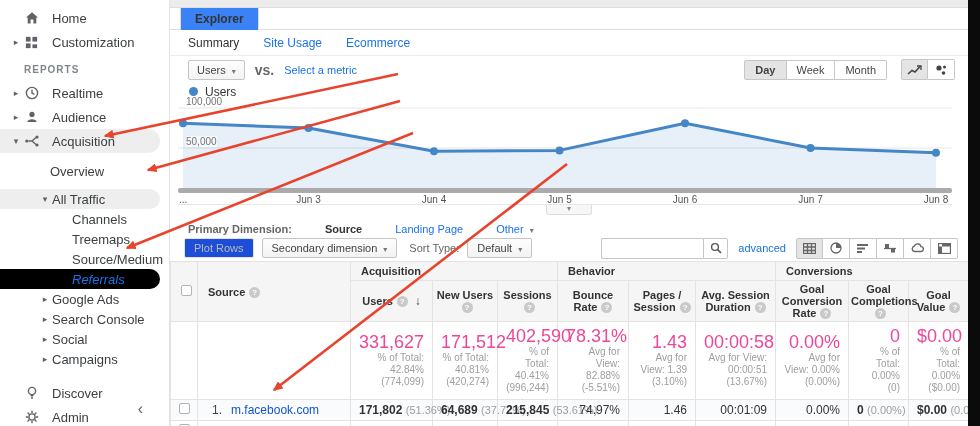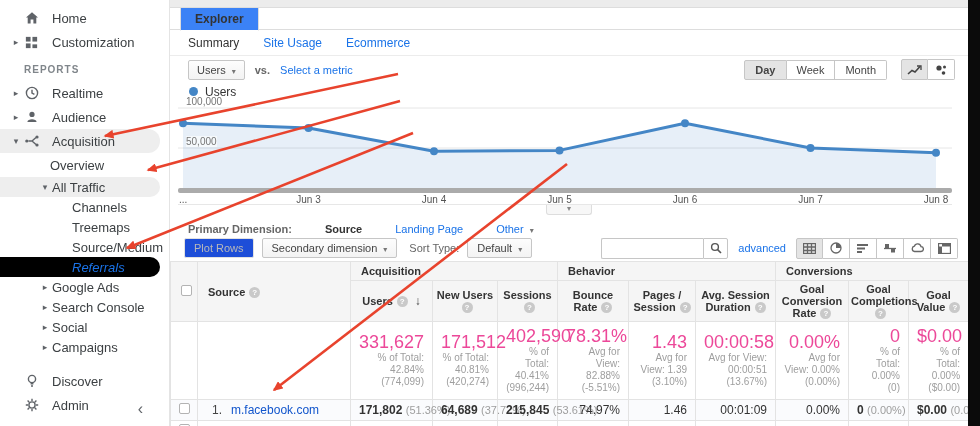--- a/index.html
+++ b/index.html
@@ -11,21 +11,21 @@
   
   .sidebar {
     position: absolute; left: 0; top: 0; width: 170px; height: 426px;
     background: #fff; border-right: 1px solid #e4e4e4; z-index: 2;
   }
   .sb-item { display: flex; align-items: center; height: 24px; font-size: 13px; color: #3c4043; cursor: pointer; }
   .sb-item .caret { width: 14px; text-align: center; font-size: 9px; color: #5f6368; flex: 0 0 14px; }
   .sb-item .sb-icon { width: 17px; height: 17px; margin-right: 12px; flex: 0 0 17px; display: flex; align-items: center; justify-content: center; }
   .lvl0 { padding-left: 9px; }
   .lvl0.noicaret { padding-left: 23px; }
-  .lvl1 { padding-left: 50px; height: 24px; }
+  .lvl1 { padding-left: 50px; height: 36px; }
   .lvl1c { padding-left: 50px; height: 20px; }
   .lvl2 { padding-left: 72px; height: 20px; }
   .pill-gray { background: #eeeeee; width: 160px; border-radius: 0 14px 14px 0; }
   .pill-blue { background: #000000; width: 160px; border-radius: 0 14px 14px 0; font-style: italic; }
   .pill-blue span.lbl { color: #1a73e8; }
   .sb-section { font-size: 10px; font-weight: bold; letter-spacing: 1px; color: #80868b; padding: 10px 0 6px 24px; }
   .sb-gap { height: 12px; }
   .sb-collapse { position: absolute; right: 26px; bottom: 8px; font-size: 16px; color: #5f6368; cursor: pointer; }
   
   .main { position: absolute; left: 170px; top: 0; width: 798px; height: 426px; background: #fff; overflow: hidden; }
@@ -38,21 +38,21 @@
   }
   .subnav { display: flex; gap: 24px; align-items: center; height: 26px; padding-left: 18px; font-size: 12px; border-bottom: 1px solid #ececec; }
   .subnav .active { color: #333; }
   .link { color: #1a73e8; cursor: pointer; text-decoration: none; }
   .metric-row { display: flex; align-items: center; height: 27px; padding: 0 13px 0 18px; }
   .dd-btn {
     font-size: 11px; color: #444; border: 1px solid #c6c6c6; border-radius: 2px;
     background: linear-gradient(#fdfdfd,#f3f3f3); padding: 3px 8px; cursor: pointer; white-space: nowrap;
   }
   .dd-caret { font-size: 8px; color: #777; margin-left: 6px; }
-  .vs { font-size: 11px; font-weight: bold; color: #666; margin: 4px 10px; }
+  .vs { font-size: 14px; font-weight: bold; color: #666; margin: 4px 10px; }
   .sm-link { font-size: 11px; }
   .spacer { flex: 1; }
   .seg { display: flex; }
   .seg .seg-btn {
     font-size: 11px; color: #444; border: 1px solid #c6c6c6; border-left: none;
     background: #fff; padding: 3px 10px; cursor: pointer;
   }
   .seg .seg-btn:first-child { border-left: 1px solid #c6c6c6; border-radius: 2px 0 0 2px; }
   .seg .seg-btn:last-child { border-radius: 0 2px 2px 0; }
   .seg .seg-btn.on { background: #e4e4e4; font-weight: bold; }

